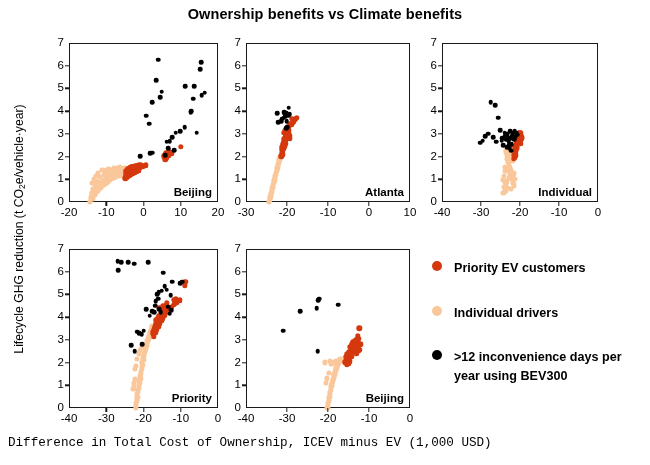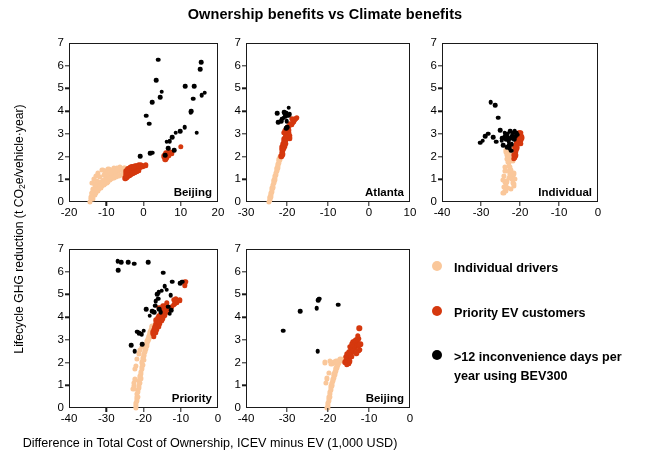--- a/index.html
+++ b/index.html
@@ -16,22 +16,22 @@
   }
 
   .ylabel{
     position:absolute;left:-156px;top:222px;width:350px;
     transform:rotate(-90deg);transform-origin:center center;
     text-align:center;font-size:12.2px;white-space:nowrap;
   }
   .ylabel sub{font-size:8.5px;vertical-align:baseline;position:relative;top:2px;}
 
   .xlabel{
-    position:absolute;left:0;top:436px;width:420px;text-align:center;
-    font-size:12.6px;white-space:nowrap;
+    position:absolute;left:8px;top:436px;width:420px;text-align:center;
+    font-size:12.6px;white-space:nowrap;font-family:Liberation Mono, monospace;
   }
 
   .panel{position:absolute;}
   .plotbox{
     position:absolute;left:0;top:0;width:100%;height:100%;
     border:1.4px solid #1a1a1a;box-sizing:border-box;background:#fff;
   }
   .pts{position:absolute;left:0;top:0;width:100%;height:100%;overflow:visible;}
   .panel-name{
     position:absolute;right:5px;bottom:3px;
@@ -820,18 +820,18 @@
         <div class="xtickmark" style="left: 41px;"></div>
         <div class="xtick" style="left: 82px;">-20</div>
         <div class="xtickmark" style="left: 82px;"></div>
         <div class="xtick" style="left: 123px;">-10</div>
         <div class="xtickmark" style="left: 123px;"></div>
         <div class="xtick" style="left: 164px;">0</div>
       </div>
     </div>
 
   <div class="legend">
+      <div class="legend-row"><span class="legend-swatch" style="background: rgb(213, 56, 14);"></span><span class="legend-text">Priority EV customers</span></div>
       <div class="legend-row"><span class="legend-swatch" style="background: rgb(250, 199, 154);"></span><span class="legend-text">Individual drivers</span></div>
-      <div class="legend-row"><span class="legend-swatch" style="background: rgb(213, 56, 14);"></span><span class="legend-text">Priority EV customers</span></div>
       <div class="legend-row"><span class="legend-swatch" style="background: rgb(0, 0, 0);"></span><span class="legend-text">&gt;12 inconvenience days per year using BEV300</span></div>
     </div>
 
 </div>
 
 </body></html>

